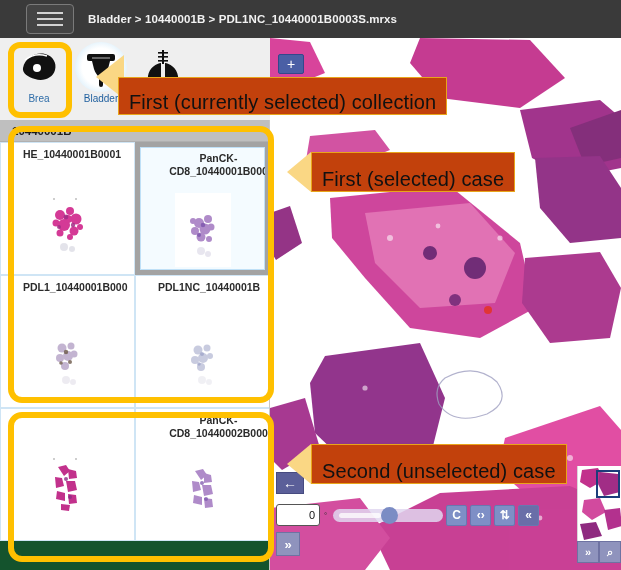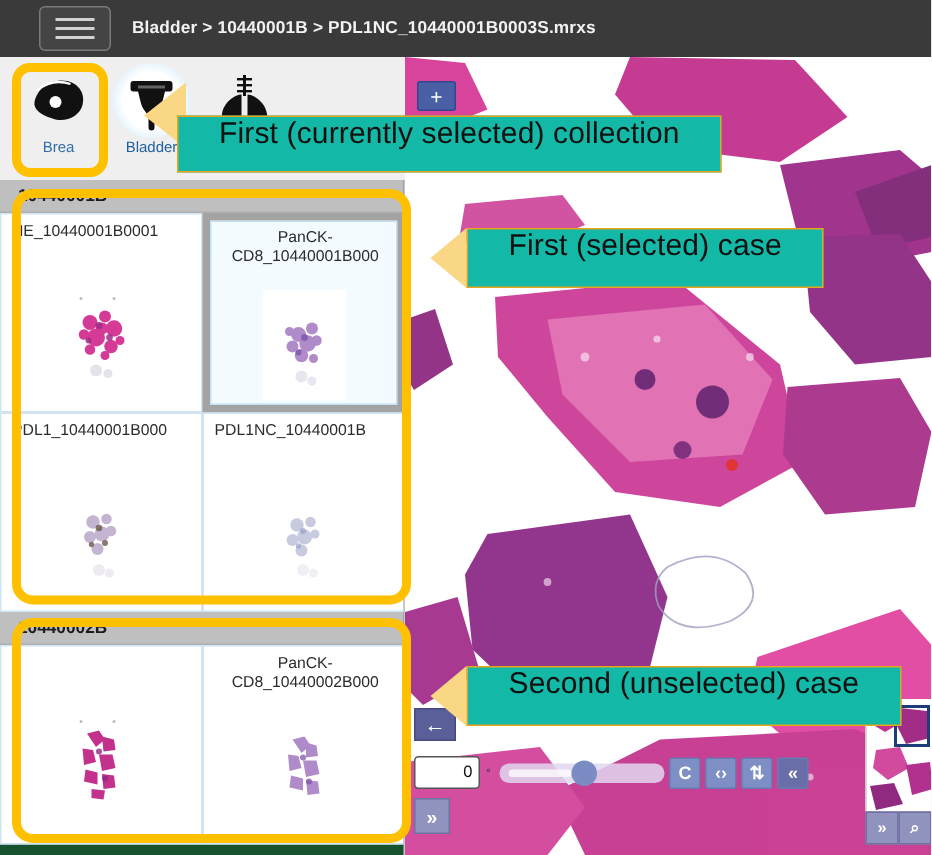--- a/index.html
+++ b/index.html
@@ -33,23 +33,23 @@
     background:#14532d; border-right:1px solid #c8c8c8; overflow:hidden; }
   .case { width:270px; }
   .case-header { height:22px; background:#bfbfbf; display:flex; align-items:center;
     padding-left:12px; font-size:11.5px; font-weight:bold; color:#1c1c1c;
     border-bottom:1px solid #b0b0b0; }
   .thumbgrid { display:flex; flex-wrap:wrap; }
   .thumb { width:135px; height:133px; background:#fff; border:1px solid #cfe5f5;
     position:relative; overflow:hidden; }
   .thumb.sel { border:5px solid #a3a3a3; background:#f4fbff;
     box-shadow: inset 0 0 0 1px #bfe0f7; }
-  .thumb .tlabel { position:absolute; top:5px; left:1px; width:100%;
+  .thumb .tlabel { position:absolute; top:5px; left:16px; width:100%;
     text-align:center; font-size:10.5px; color:#2b2b2b; line-height:13px;
-    padding:0 3px; overflow:hidden; max-height:28px; }
+    padding:0 3px; overflow:hidden; max-height:28px;font-weight:bold; }
   .thumb .tlabel.one { white-space:nowrap; text-overflow:clip; text-align:left;
     padding-left:6px; }
   .tissue { position:absolute; left:50%; top:46px; transform:translateX(-50%);
     width:56px; height:74px; }
   .tissue.wide { top:40px; }
 
   
   .viewer { position:absolute; left:270px; top:38px; width:351px; height:532px;
     overflow:hidden; background:#ffffff; }
   .slidecanvas { position:absolute; inset:0; }
@@ -93,22 +93,22 @@
     font-weight:bold; }
 
   
   .ring { position:absolute; border:6px solid #FFC000; border-radius:14px;
     pointer-events:none; }
   .ring.coll-ring { left:8px; top:42px; width:64px; height:76px; border-radius:12px; }
   .ring.case1-ring { left:8px; top:126px; width:266px; height:277px; }
   .ring.case2-ring { left:8px; top:412px; width:266px; height:150px; }
 
   .callout { position:absolute; height:40px; display:flex; align-items:center; }
-  .callout .body { height:40px; background:#14b8a6; border:1px solid #E8A51B;
-    display:flex; align-items:flex-start; padding:0 27px; }
+  .callout .body { height:40px; background:#c2410c; border:1px solid #E8A51B;
+    display:flex; align-items:flex-end; padding:0 10px; }
   .callout .body span { font-size:20px; color:#111; white-space:nowrap;
     letter-spacing:.1px; }
   .callout .tip { width:24px; height:40px; position:relative; }
   .callout .tip:before { content:""; position:absolute; left:0; top:0;
     width:0; height:0; border-top:20px solid transparent;
     border-bottom:20px solid transparent; border-right:24px solid #FAD784; }
 
   .callout1 { left:118px; top:76px; }
   .callout1 .body { height:38px; }
   .callout1 .body span { font-size:20px; }
@@ -350,21 +350,20 @@
               <circle cx="27" cy="58" r="4"></circle>
                 <circle cx="34" cy="60" r="3"></circle>
             </g>
           </svg>
         </div>
 
       </div>
     </div>
 
     <div class="case">
-      <div class="case-header">10440002B</div>
       <div class="thumbgrid">
 
         <div class="thumb">
           <svg class="tissue wide" viewBox="0 0 56 74">
             <rect width="56" height="74" fill="#fff"></rect>
             <g fill="#c2318c">
               <path d="M18 18 l8 -2 l4 6 l-6 5 Z"></path>
                 <path d="M28 20 l8 2 l1 7 l-8 1 Z"></path>
               <path d="M15 28 l7 1 l2 8 l-8 2 Z"></path>
                 <path d="M26 32 l9 0 l2 9 l-9 2 Z"></path>

